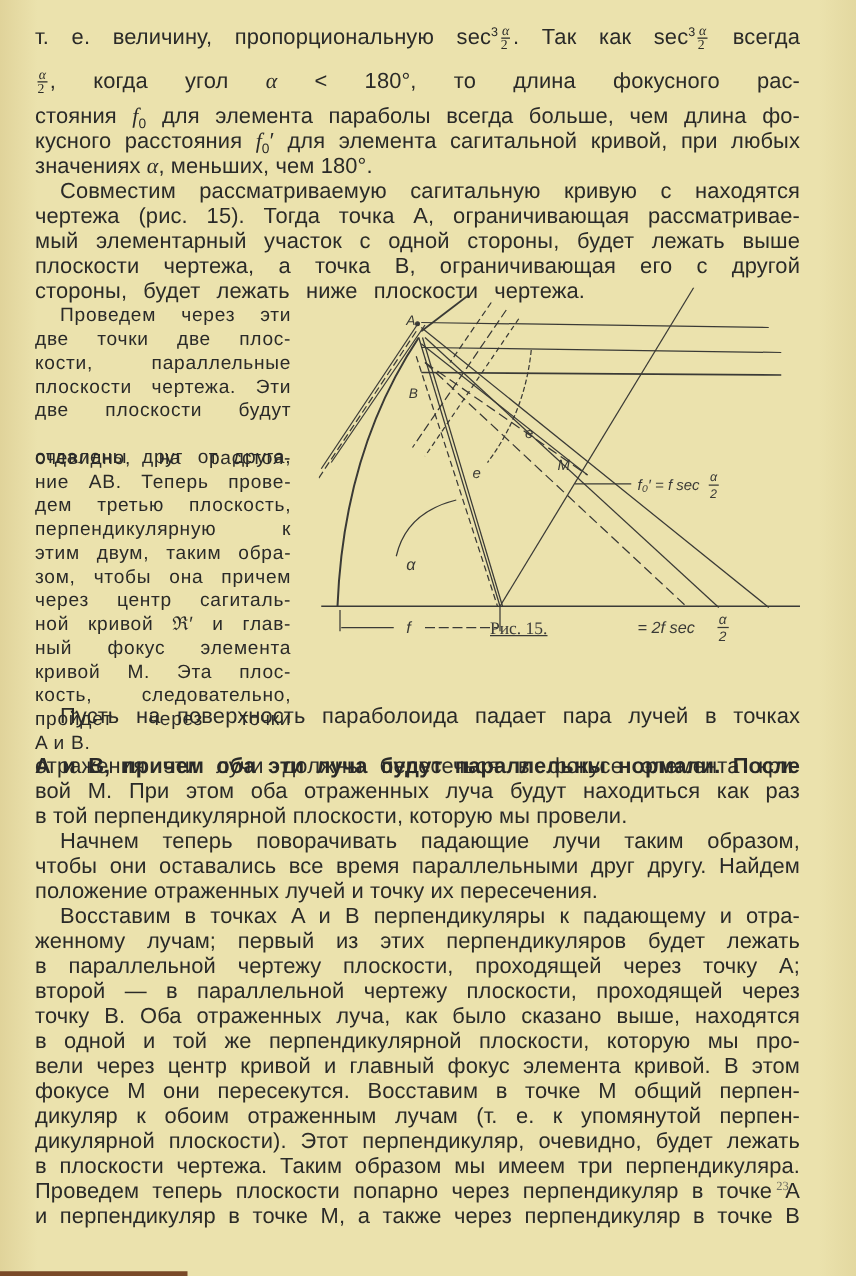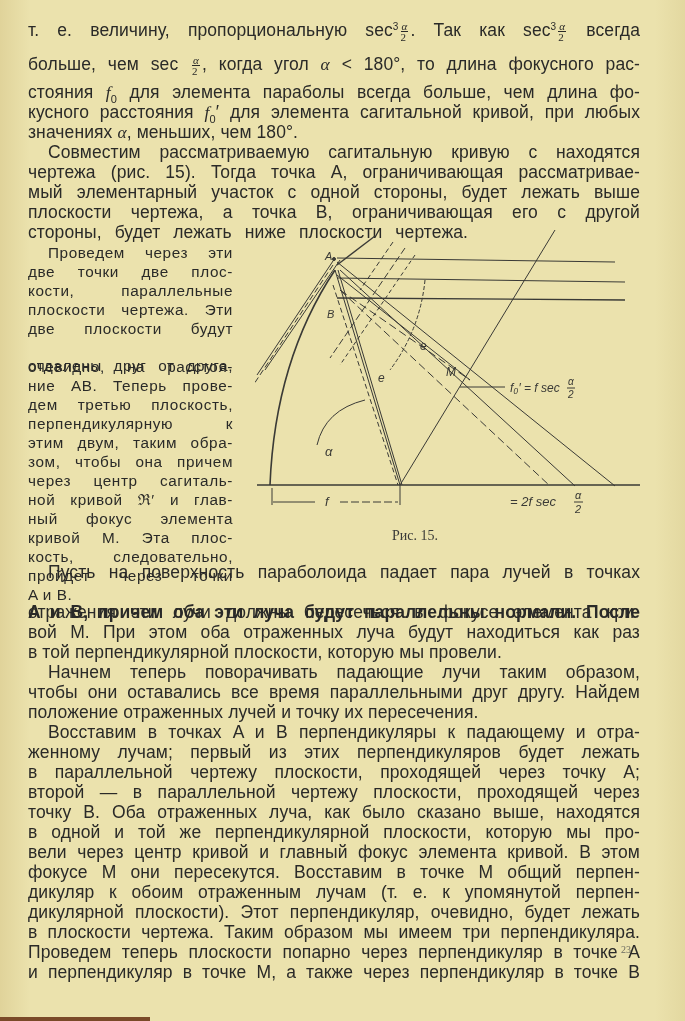--- a/index.html
+++ b/index.html
@@ -36,21 +36,20 @@
 </head>
 <body>
 
 <div class="page">
 
   <div class="line justify" style="top:17px;">
     <span>т. е. величину, пропорциональную sec</span><sup class="s">3</sup><span class="frac"><span class="num">α</span><span>2</span></span><span>. Так как sec</span><sup class="s">3</sup><span class="frac"><span class="num">α</span><span>2</span></span>
     <span>всегда</span>
   </div>
   <div class="line justify" style="top:54px;">
-    <span>больше, чем sec</span>
     <span class="frac"><span class="num">α</span><span>2</span></span><span>, когда угол</span>
     <i>α</i>
     <span>&lt; 180°, то длина фокусного рас-</span>
   </div>
   <div class="line justify" style="top:82px;">
     <span>стояния</span>
     <i>f</i><sub>0</sub>
     <span>для элемента параболы всегда больше, чем длина фо-</span>
   </div>
   <div class="line justify" style="top:102px;">
@@ -169,17 +168,17 @@
   <text x="255" y="162" font-size="12">f₀′ = f sec</text>
   <text x="313" y="155" font-size="10">α</text>
   <line x1="312" y1="158" x2="320" y2="158" stroke="#3a3a36"></line>
   <text x="313" y="168" font-size="10">2</text>
   <text x="255" y="276" font-size="13">= 2f sec</text>
   <text x="320" y="269" font-size="11">α</text>
   <line x1="319" y1="272" x2="328" y2="272" stroke="#3a3a36"></line>
   <text x="320" y="283" font-size="11">2</text>
 </svg>
 
-<div class="caption" style="left:392px; top:528px;">Рис. 15.</div>
+<div class="caption" style="left:392px; top:496px;text-decoration:underline;">Рис. 15.</div>
 
 <div class="pagenum" style="left:621px; top:944px;">23</div>
 
 <div class="bottom-strip"></div>
 
 </body></html>

